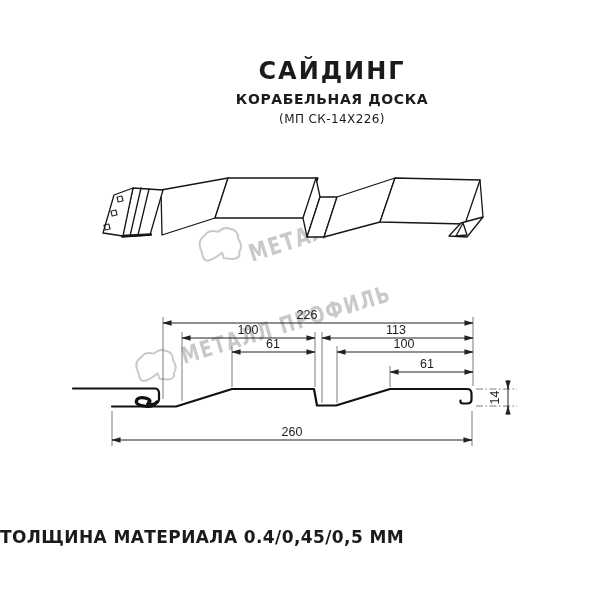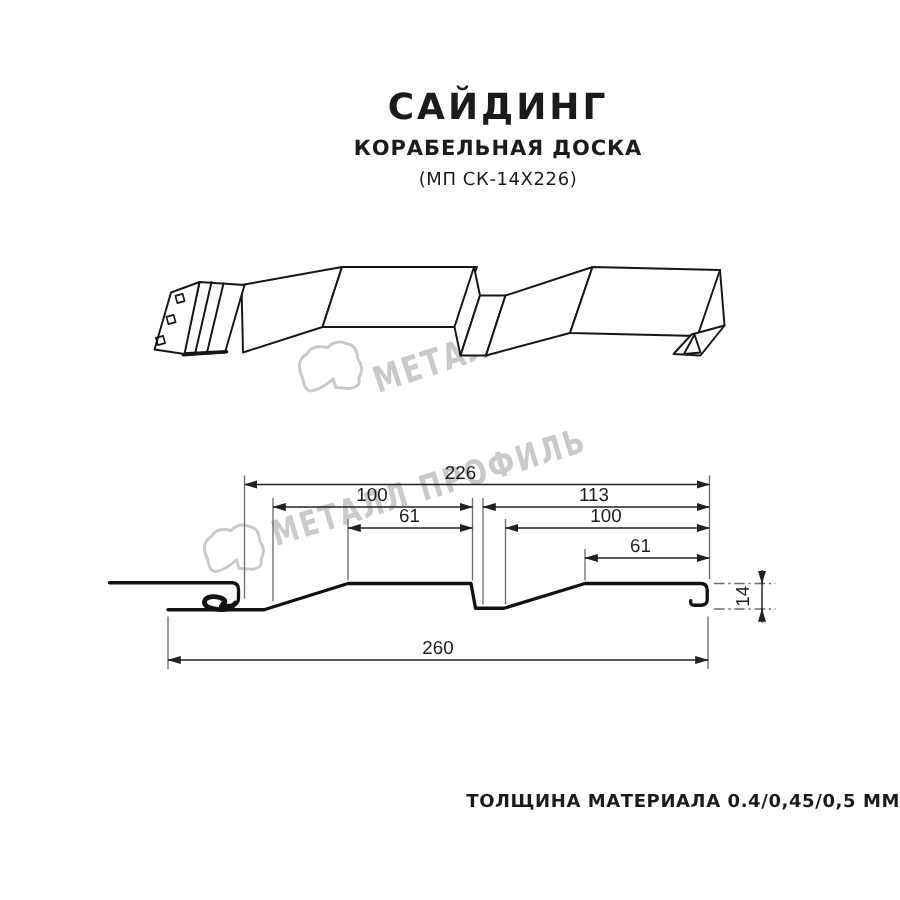--- a/index.html
+++ b/index.html
@@ -2,22 +2,22 @@
 <html><head>
 <meta charset="utf-8">
 <style>
   html,body{margin:0;padding:0;background:#fff;}
   .canvas{position:relative;width:600px;height:600px;background:#ffffff;overflow:hidden;
           font-family:"DejaVu Sans",sans-serif;}
   .title-block{position:absolute;top:58px;left:0;width:100%;text-align:center;color:#1b1b1b;padding-left:32px;}
   .t1{font-size:24px;font-weight:800;letter-spacing:2px;line-height:26px;}
   .t2{font-size:14px;font-weight:700;letter-spacing:.6px;margin-top:7px;}
   .t3{font-size:12px;font-weight:400;letter-spacing:.4px;margin-top:5px;text-align:center;}
-  .footer-note{position:absolute;top:527px;left:0;width:100%;text-align:right;
-               font-size:12px;font-weight:700;letter-spacing:.4px;color:#1b1b1b;}
+  .footer-note{position:absolute;top:527px;left:0;width:100%;text-align:left;
+               font-size:17px;font-weight:700;letter-spacing:.4px;color:#1b1b1b;}
   svg{position:absolute;left:0;top:0;}
   .face{fill:#ffffff;stroke:#161616;stroke-width:1.3;stroke-linejoin:round;}
   .edge{fill:none;stroke:#161616;stroke-width:1.3;stroke-linejoin:round;stroke-linecap:round;}
   .prof{fill:none;stroke:#111111;stroke-width:2.2;stroke-linejoin:round;stroke-linecap:round;}
   .seam{fill:none;stroke:#111111;stroke-width:3.2;stroke-linecap:round;}
   .ext{stroke:#6e6e6e;stroke-width:.9;}
   .dim{stroke:#222222;stroke-width:1;}
   .dimtxt{font-family:"Liberation Sans",sans-serif;font-size:12.5px;fill:#1d1d1d;}
   .wmtxt{font-family:"DejaVu Sans",sans-serif;font-weight:700;fill:#c9c9c9;letter-spacing:2px;}
   .wmlogo{fill:none;stroke:#c9c9c9;stroke-width:2;stroke-linejoin:round;}

